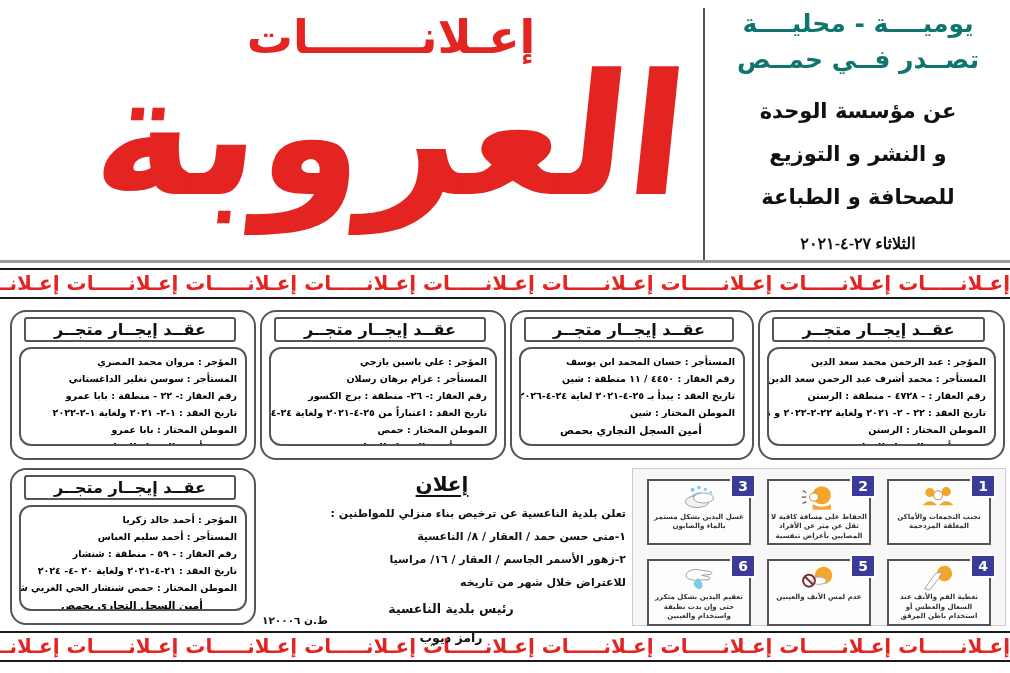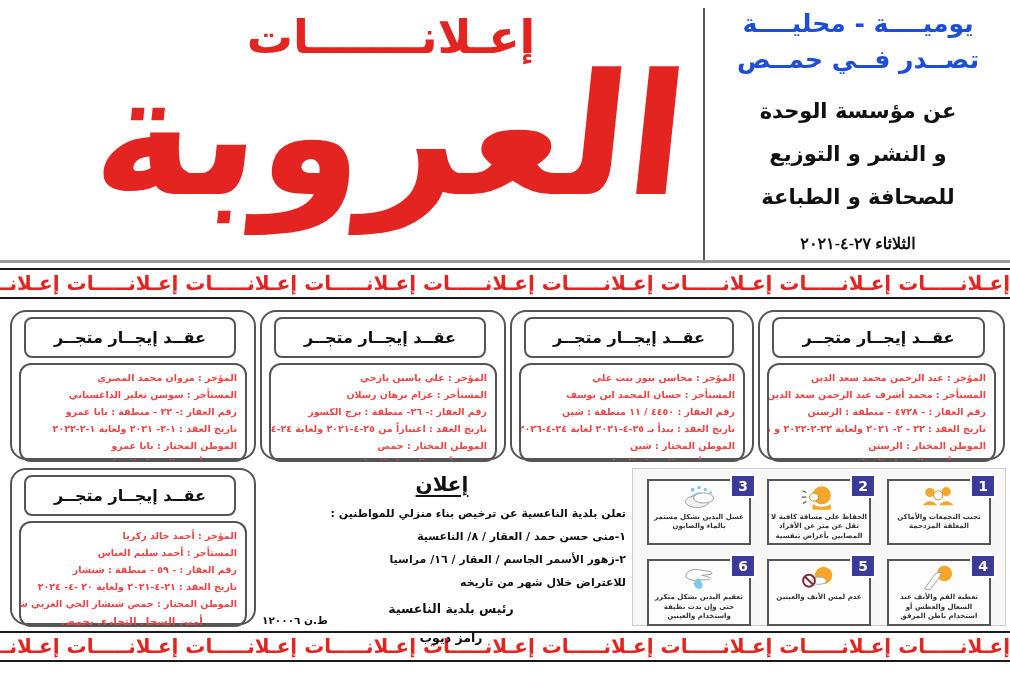--- a/index.html
+++ b/index.html
@@ -9,45 +9,45 @@
   
   .masthead-left{position:absolute;left:0;top:0;width:782px;height:262px;}
   .ads-masthead{position:absolute;top:10px;left:0;width:100%;text-align:center;
     color:#e32421;font-weight:bold;font-size:46px;letter-spacing:1px;}
   .paper-name{position:absolute;top:48px;left:0;width:100%;text-align:center;
     color:#e32421;font-weight:bold;font-size:168px;line-height:1.05;
     transform:skewX(-6deg);}
   .v-divider{position:absolute;left:703px;top:8px;width:2px;height:252px;background:#555;}
   .masthead-right{position:absolute;left:710px;top:6px;width:296px;height:256px;
     display:flex;flex-direction:column;align-items:center;text-align:center;}
-  .tagline{color:#1d4ed8;font-weight:bold;font-size:25px;line-height:1.45;}
+  .tagline{color:#0f766e;font-weight:bold;font-size:25px;line-height:1.45;}
   .publisher{color:#111;font-weight:bold;font-size:21px;line-height:1.0;margin-top:22px;}
   .issue-date{color:#111;font-weight:bold;font-size:16px;margin-top:26px;font-family:Liberation Serif, serif;}
   .gray-rule{position:absolute;left:0;top:260px;width:1010px;height:3px;background:#9a9a9a;}
 
   
   .band{position:absolute;left:0;width:1010px;height:27px;line-height:27px;
     border-top:2px solid #1a1a1a;border-bottom:2px solid #1a1a1a;
     color:#e32421;font-weight:bold;font-size:20px;text-align:center;
     white-space:nowrap;overflow:hidden;}
   #band-top{top:268px;}
   #band-bottom{top:631px;}
 
   
   .contract{position:absolute;border:2px solid #555;border-radius:16px;background:#fff;
     padding:5px 7px;box-sizing:border-box;direction:rtl;}
   .c0{left:758px;top:310px;width:247px;height:150px;}
   .c1{left:510px;top:310px;width:244px;height:150px;}
   .c2{left:260px;top:310px;width:246px;height:150px;}
   .c3{left:10px; top:310px;width:246px;height:150px;}
   .c4{left:10px; top:468px;width:246px;height:157px;}
-  .c-header{border:2px solid #555;border-radius:8px;margin:0 11px 5px 5px;text-align:center;
-    font-weight:bold;font-size:16px;color:#111;padding:9px 0;}
+  .c-header{border:2px solid #555;border-radius:3px;margin:0 11px 5px 5px;text-align:center;
+    font-weight:bold;font-size:16px;color:#111;padding:1px 0;}
   .c-body{border:2px solid #555;border-radius:12px;padding:4px 8px 2px 6px;
-    font-weight:bold;color:#ef4444;box-sizing:border-box;overflow:hidden;
+    font-weight:bold;color:#000000;box-sizing:border-box;overflow:hidden;
     height:calc(100% - 37px);}
   .c-line{font-size:9.5px;line-height:1.8;text-align:right;white-space:nowrap;}
   .c-center{font-size:10.5px;line-height:1.75;text-align:center;white-space:nowrap;}
 
   
   .announcement{position:absolute;left:258px;top:470px;width:368px;height:158px;
     direction:rtl;color:#111;font-weight:bold;}
   .ann-title{text-align:center;font-size:20px;text-decoration:underline;
     text-underline-offset:4px;margin:2px 0 6px 0;}
   .ann-line{font-size:11px;line-height:2.1;text-align:right;white-space:nowrap;}
@@ -99,21 +99,20 @@
         <div class="c-line">المستأجر : محمد أشرف عبد الرحمن سعد الدين</div>
         <div class="c-line">رقم العقار : - ٤٧٢٨ - منطقة : الرستن</div>
         <div class="c-line">تاريخ العقد : ٢٢ - ٢- ٢٠٢١ ولغاية ٢٢-٢-٢٠٢٢ و تجدد تلقائياً</div>
         <div class="c-line">الموطن المختار : الرستن</div>
         <div class="c-center">أمين السجل التجاري بحمص</div>
       </div>
     </div>
   <div class="contract c1">
       <div class="c-header">عقــد إيجــار متجــر</div>
       <div class="c-body">
-        <div class="c-line">المؤجر : محاسن بنور بنت علي</div>
         <div class="c-line">المستأجر : حسان المحمد ابن يوسف</div>
         <div class="c-line">رقم العقار : ٤٤٥٠ / ١١ منطقة : شين</div>
         <div class="c-line">تاريخ العقد : يبدأ بـ ٢٥-٤-٢٠٢١ لغاية ٢٤-٤-٢٠٢٦</div>
         <div class="c-line">الموطن المختار : شين</div>
         <div class="c-center">أمين السجل التجاري بحمص</div>
       </div>
     </div>
   <div class="contract c2">
       <div class="c-header">عقــد إيجــار متجــر</div>
       <div class="c-body">

